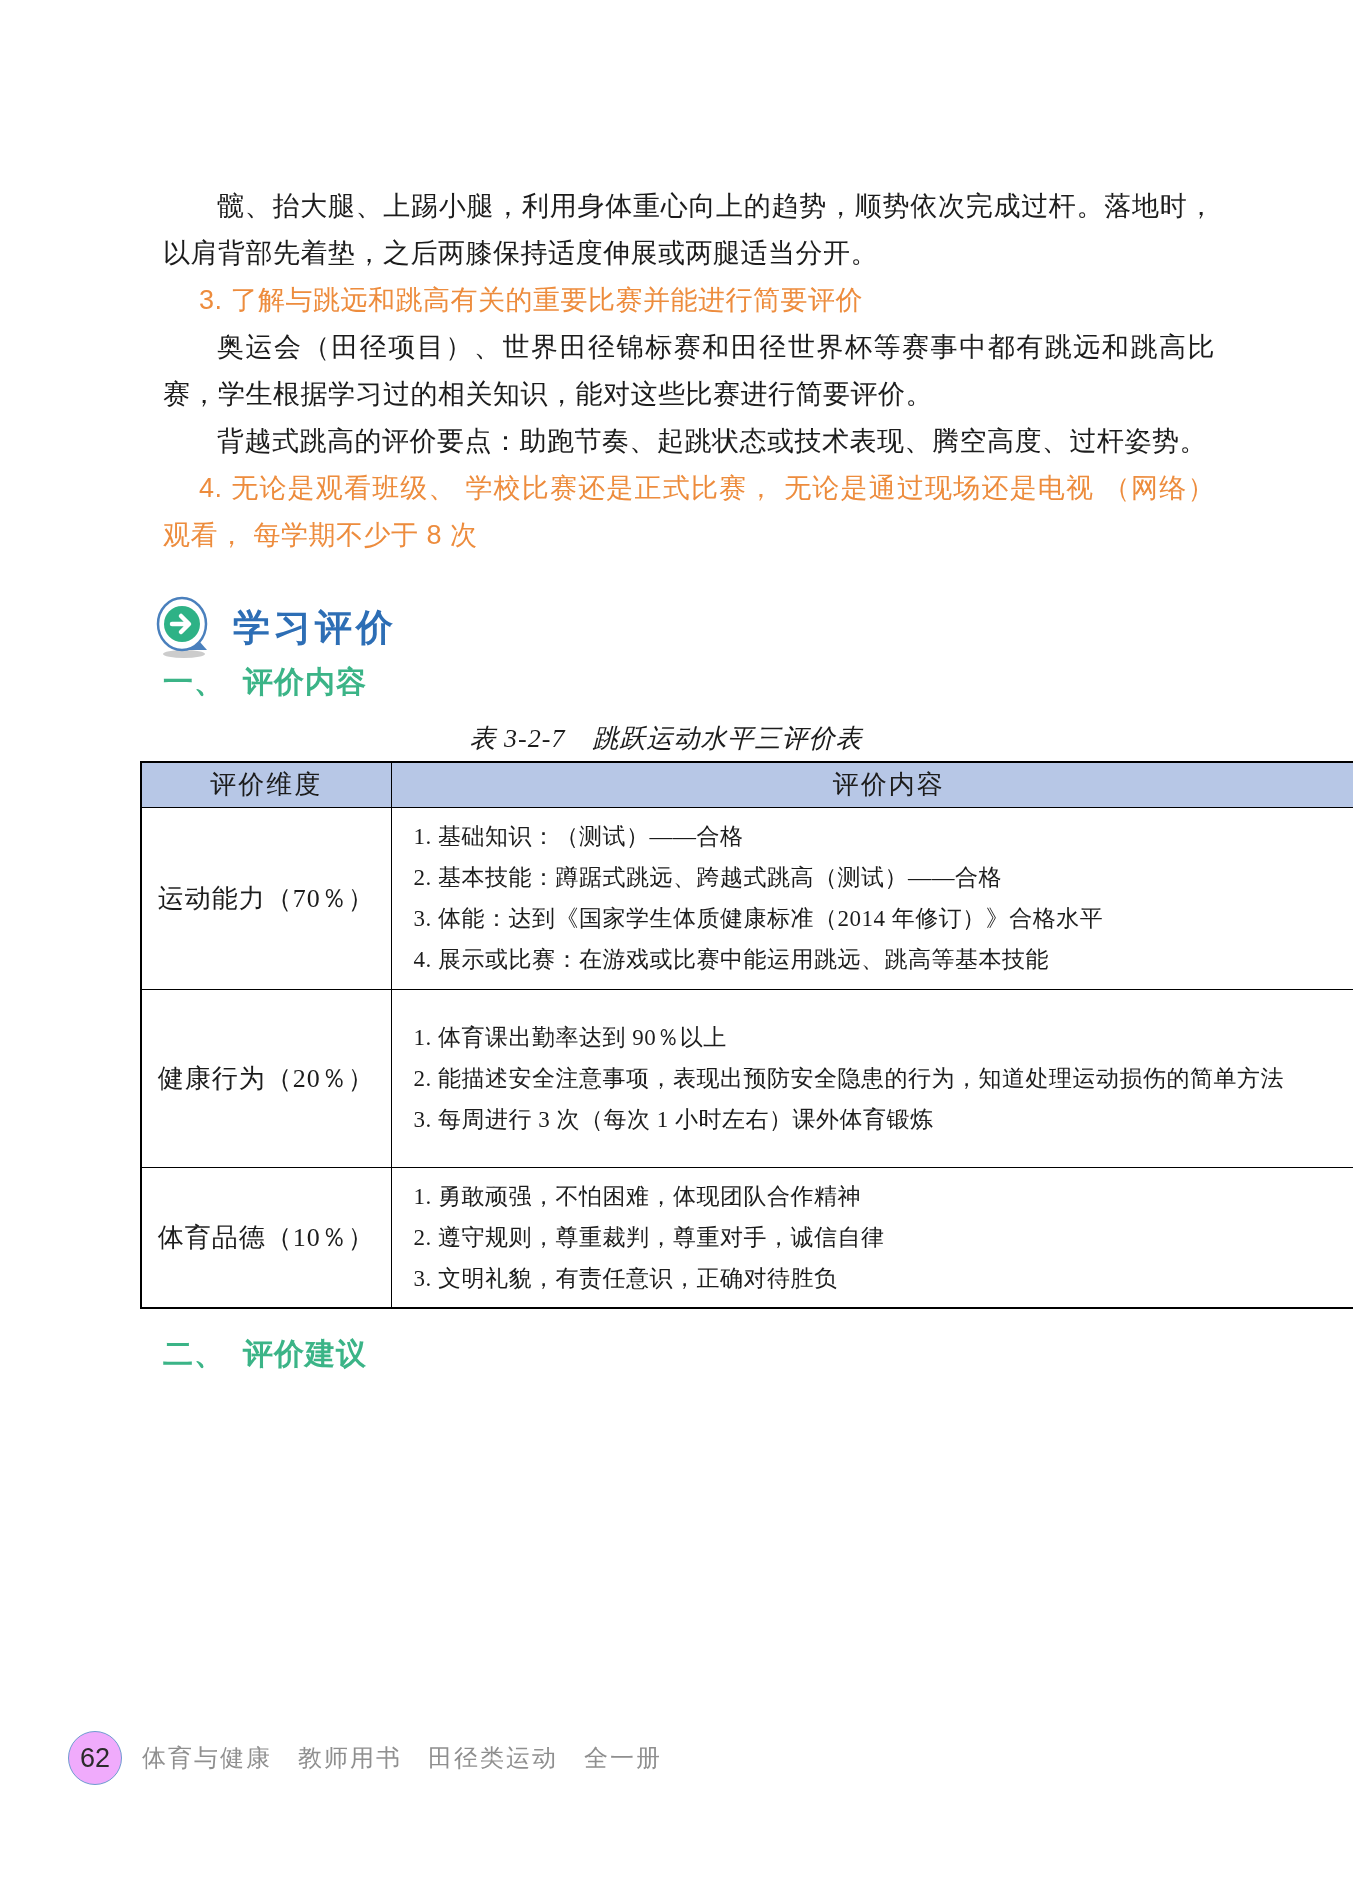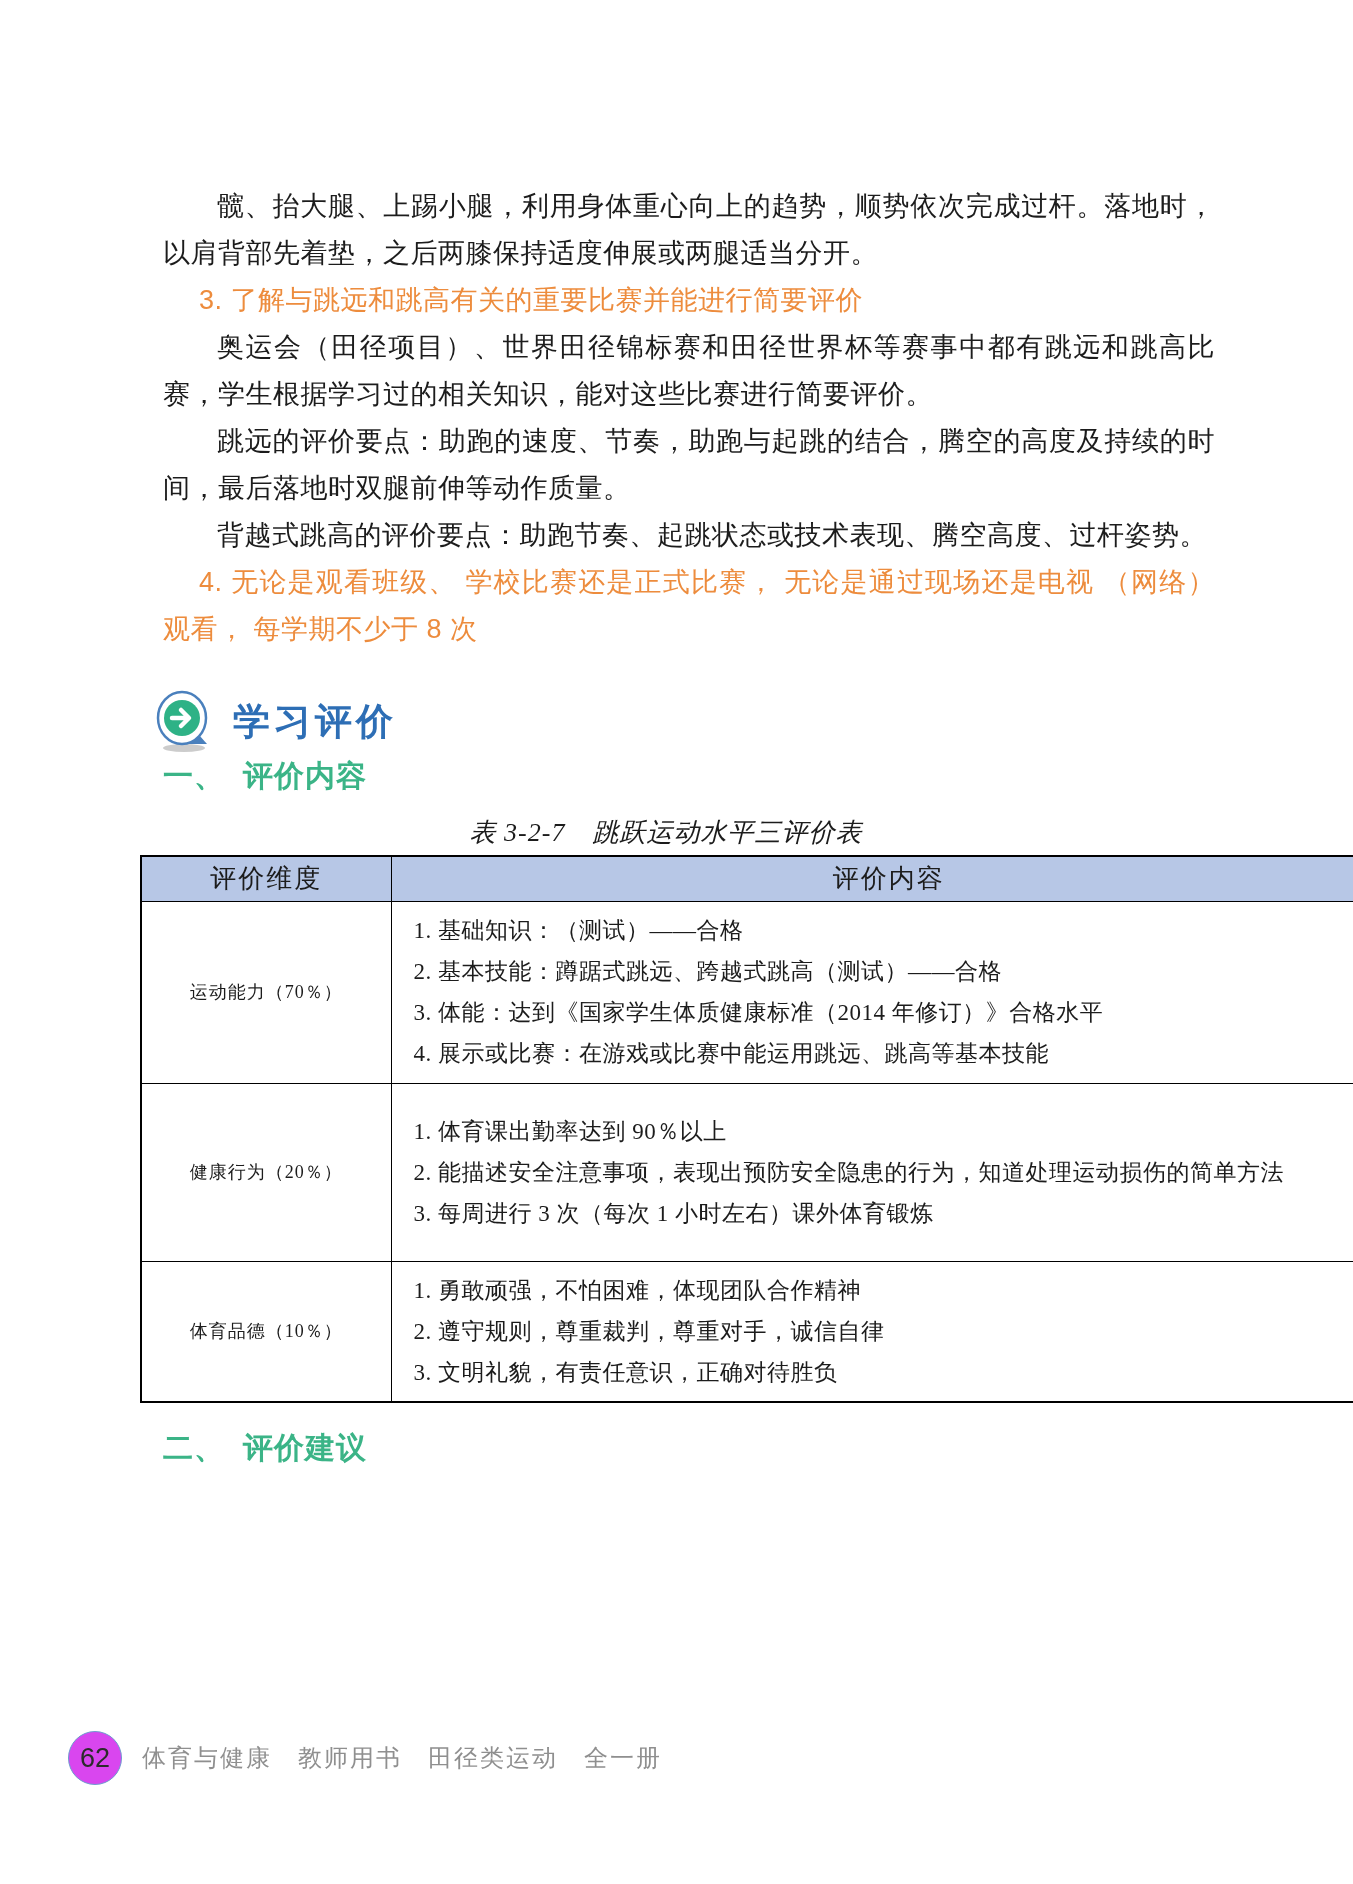--- a/index.html
+++ b/index.html
@@ -88,21 +88,21 @@
     height:45px;
     font-size:26px;
     font-weight:normal;
     text-align:center;
     letter-spacing:2px;
   }
   col.c-dim { width:250px; }
   td.dim {
     text-align:center;
     vertical-align:middle;
-    font-size:18px;
+    font-size:26px;
     letter-spacing:1px;
   }
   td.items {
     vertical-align:middle;
     padding:8px 18px 8px 22px;
   }
   td.items .item {
     font-size:23px;
     line-height:41px;
     text-align:justify;
@@ -123,21 +123,21 @@
     align-items:center;
   }
   .page-badge {
     width:54px; height:54px;
     border:1.5px solid #6f9cd0;
     border-radius:50%;
     display:flex; align-items:center; justify-content:center;
     font-family:"Liberation Sans","DejaVu Sans",sans-serif;
     font-size:27px;
     color:#2b2b2b;
-    background:#d946ef;
+    background:#f0abfc;
   }
   .footer-text {
     margin-left:20px;
     font-family:"Liberation Sans","DejaVu Sans",sans-serif;
     font-size:24px;
     color:#8f8f8f;
     letter-spacing:2px;
   }
   .section-icon { flex:0 0 auto; width:58px; height:64px; }
 </style>
@@ -147,21 +147,20 @@
 <div class="page">
 
   <div class="content">
 
     <p class="bodytext">髋、抬大腿、上踢小腿，利用身体重心向上的趋势，顺势依次完成过杆。落地时，以肩背部先着垫，之后两膝保持适度伸展或两腿适当分开。</p>
 
     <p class="orange-head">3. 了解与跳远和跳高有关的重要比赛并能进行简要评价</p>
 
     <p class="bodytext">奥运会（田径项目）、世界田径锦标赛和田径世界杯等赛事中都有跳远和跳高比赛，学生根据学习过的相关知识，能对这些比赛进行简要评价。</p>
 
-    <p class="bodytext">跳远的评价要点：助跑的速度、节奏，助跑与起跳的结合，腾空的高度及持续的时间，最后落地时双腿前伸等动作质量。</p>
 
     <p class="bodytext">背越式跳高的评价要点：助跑节奏、起跳状态或技术表现、腾空高度、过杆姿势。</p>
 
     <p class="orange-head">4. 无论是观看班级、 学校比赛还是正式比赛， 无论是通过现场还是电视 （网络）观看， 每学期不少于 8 次</p>
 
     <div class="section-head">
       <span class="section-icon">
         <svg width="58" height="64" viewBox="0 0 58 64">
           <ellipse cx="29" cy="58" rx="21" ry="4" fill="#cccccc"></ellipse>
           <polygon points="36,36 52,54 32,54" fill="#4A80BD"></polygon>

